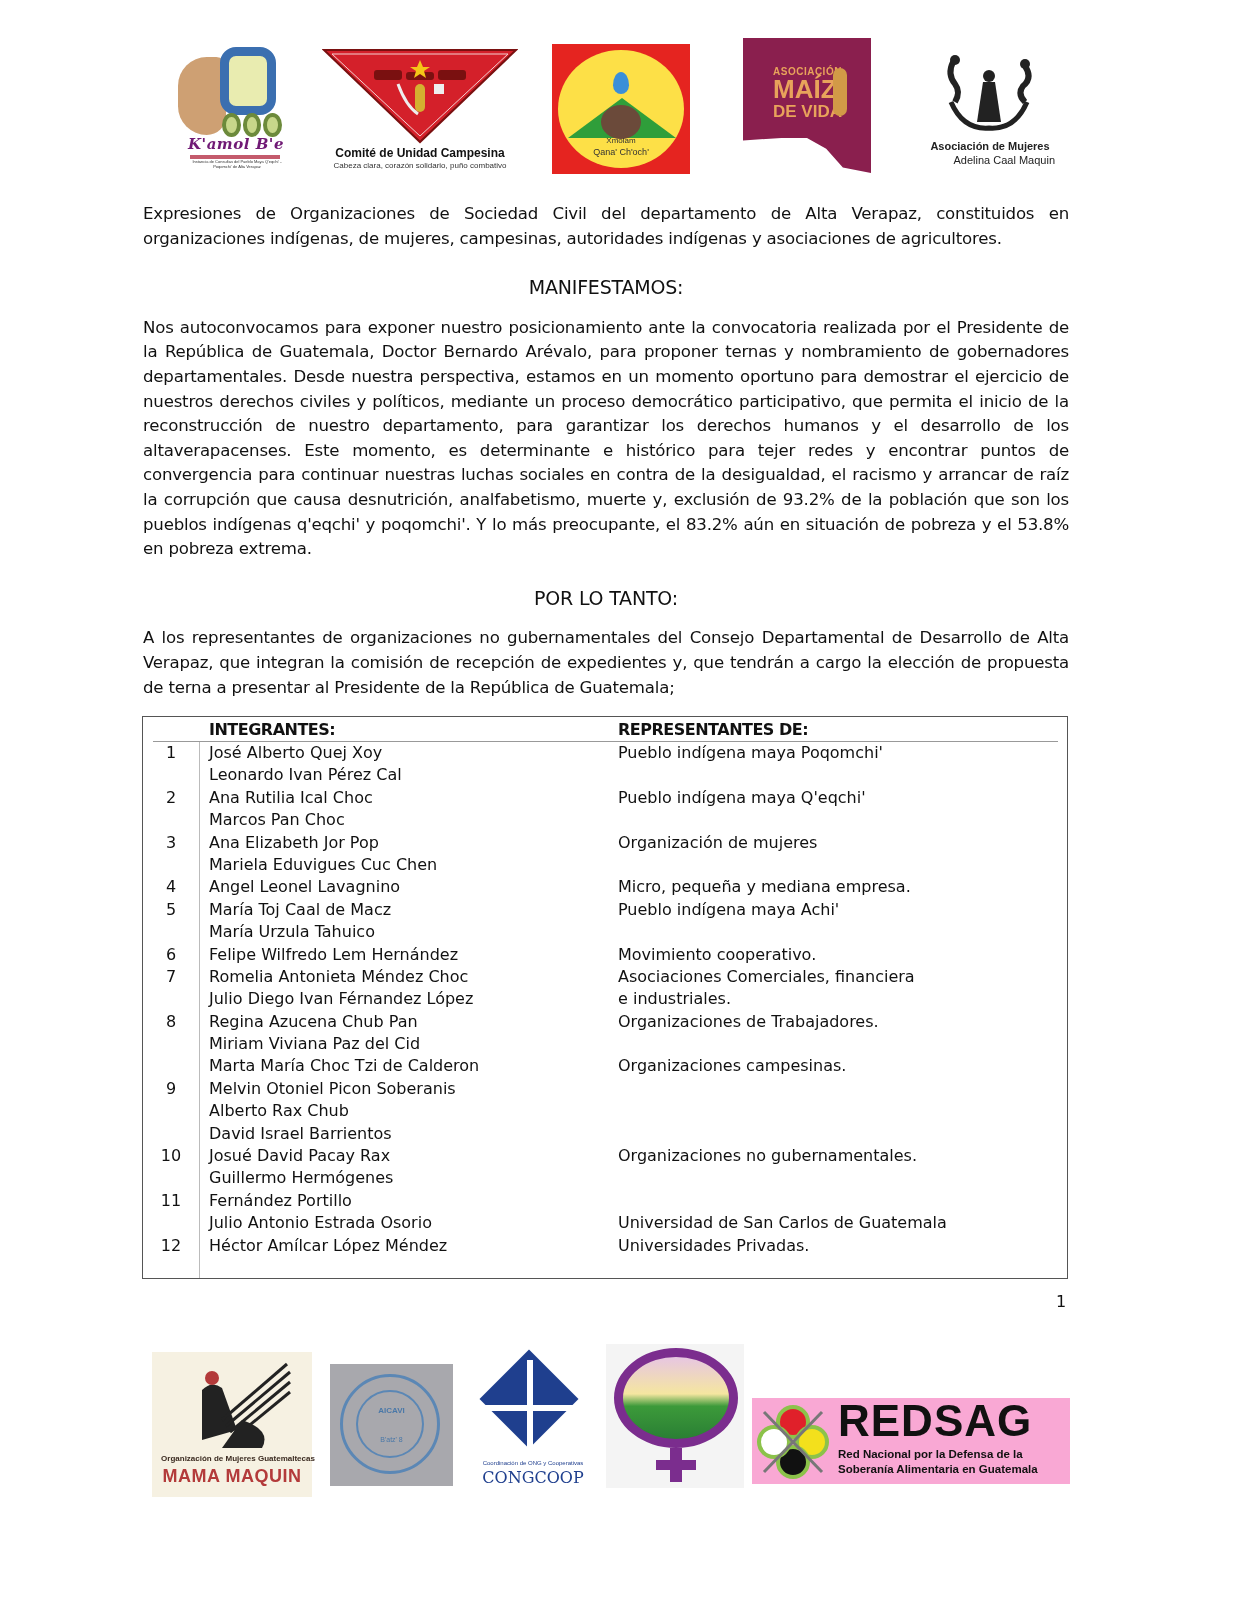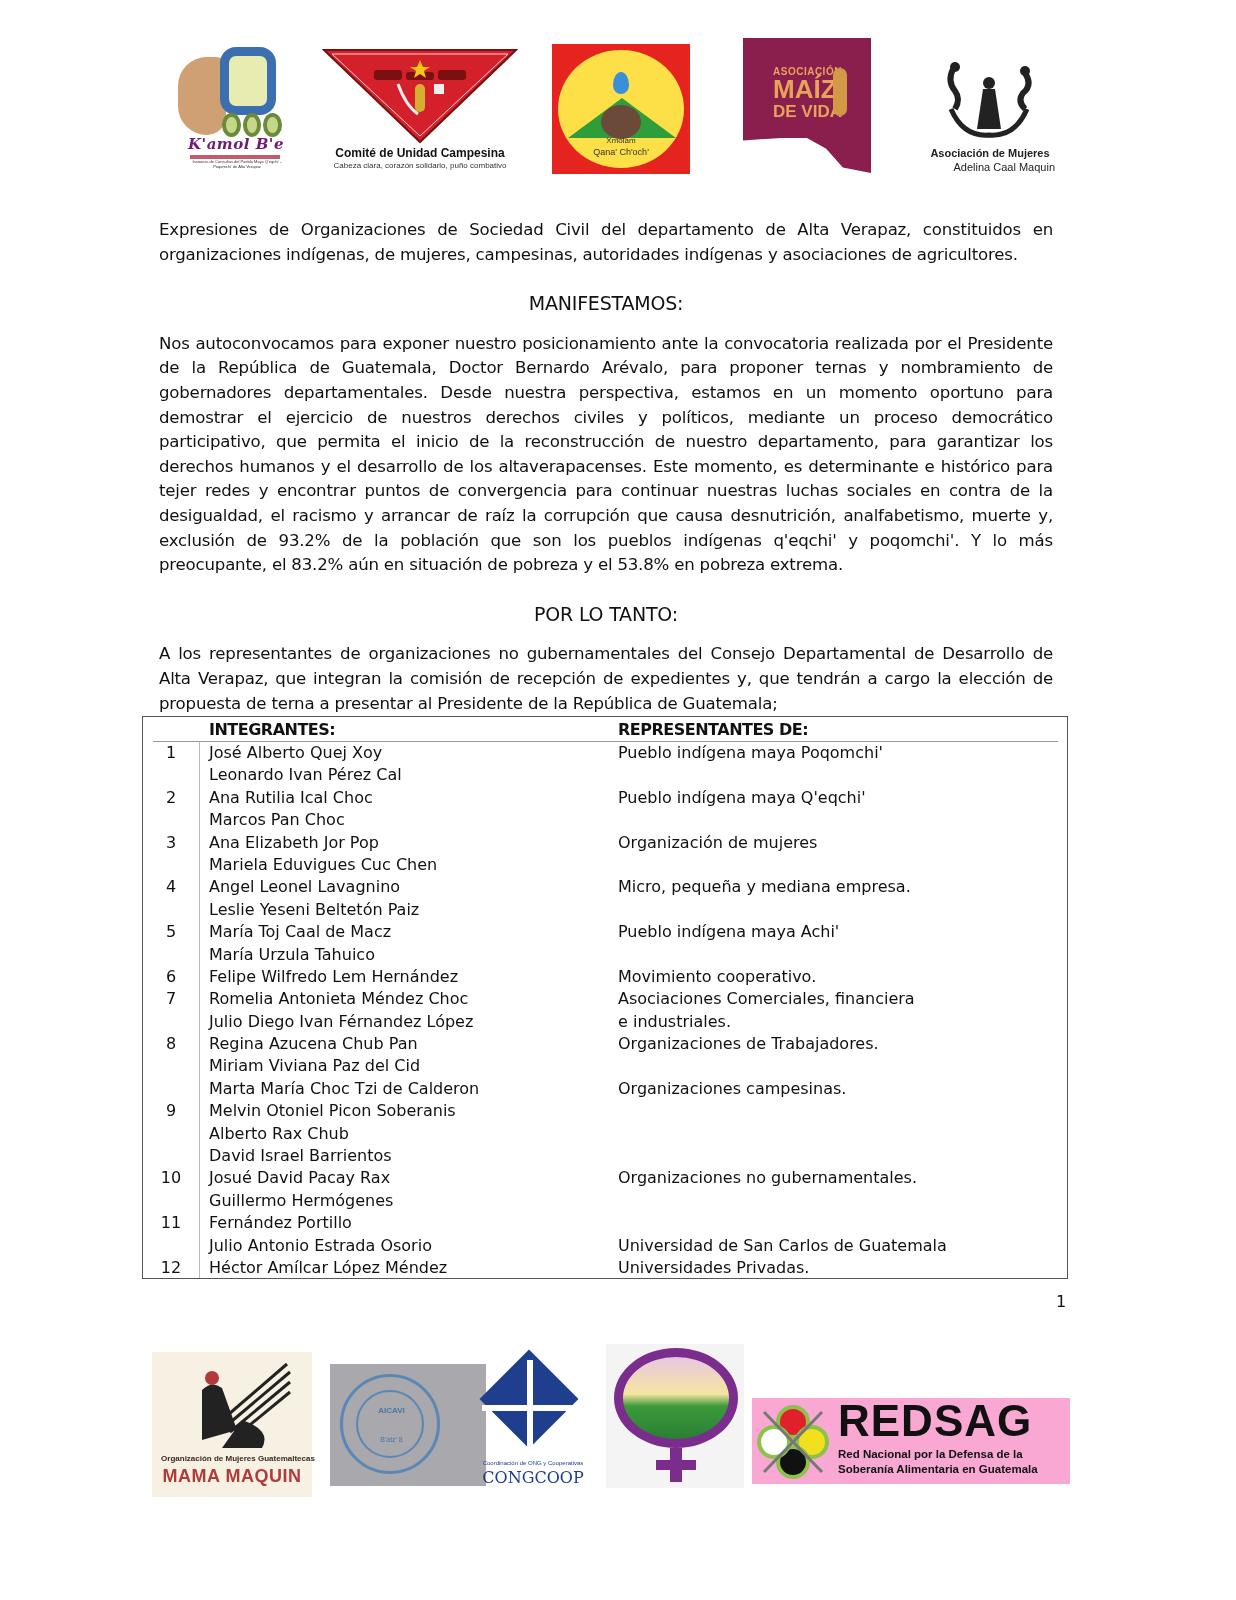--- a/index.html
+++ b/index.html
@@ -29,28 +29,28 @@
   .xmolam .pot { position: absolute; left: 43px; top: 55px; width: 40px; height: 34px; background: #6b4a3a; border-radius: 50%; }
   .xmolam .label1 { position: absolute; left: 0; top: 86px; width: 126px; text-align: center; font-size: 8px; color: #333; }
   .xmolam .label2 { position: absolute; left: 0; top: 97px; width: 126px; text-align: center; font-size: 9px; color: #333; }
 
   .maiz { left: 743px; top: 0px; width: 128px; height: 135px; background: #8a1f4e; clip-path: polygon(0 0, 100% 0, 100% 100%, 78% 96%, 65% 82%, 50% 74%, 30% 74%, 0 76%); }
   .maiz .t1 { position: absolute; left: 30px; top: 28px; font-size: 10px; font-weight: bold; color: #e8a35b; letter-spacing: .5px; }
   .maiz .t2 { position: absolute; left: 30px; top: 38px; font-size: 26px; font-weight: bold; color: #e8a35b; line-height: 26px; }
   .maiz .t3 { position: absolute; left: 30px; top: 64px; font-size: 17px; font-weight: bold; color: #e8a35b; }
   .maiz .cob { position: absolute; left: 90px; top: 30px; width: 14px; height: 48px; background: #d29a47; border-radius: 8px; }
 
-  .adelina { left: 925px; top: 17px; width: 130px; height: 125px; }
+  .adelina { left: 925px; top: 10px; width: 130px; height: 125px; }
   .adelina .art { position: absolute; left: 18px; top: 4px; width: 92px; height: 82px; }
   .adelina .t1 { position: absolute; left: 0; top: 92px; width: 130px; text-align: center; font-size: 11px; font-weight: bold; color: #222; }
   .adelina .t2 { position: absolute; left: 0; top: 106px; width: 130px; text-align: right; font-size: 11px; font-weight: normal; color: #222; }
 
   
   .content { position: absolute; left: 143px; top: 202px; width: 926px; font-family: "DejaVu Sans", sans-serif; font-size: 16.6px; line-height: 24.6px; color: #111; letter-spacing: -0.2px; }
-  .content p { margin: 16px; text-align: justify; }
+  .content p { margin: 0; text-align: justify; }
   .content .intro { margin-bottom: 24px; }
   .content h2 { margin: 16px; text-align: center; font-size: 19px; font-weight: normal; line-height: 24.6px; text-decoration: none; }
   .content .body1 { margin-bottom: 24px; }
 
   
   .members-table { position: absolute; left: 142px; top: 716px; width: 926px; height: 563px; border: 1.5px solid #555; box-sizing: border-box; font-family: "DejaVu Sans", sans-serif; font-size: 16px; color: #111; }
   .members-table .header { position: absolute; left: 0; top: 0; width: 100%; height: 24px; }
   .members-table .header .h1 { position: absolute; left: 66px; top: 3px; font-weight: bold; font-size: 16px; letter-spacing: -0.5px; }
   .members-table .header .h2 { position: absolute; left: 475px; top: 3px; font-weight: bold; font-size: 16px; letter-spacing: -0.5px; }
   .members-table .hr { position: absolute; left: 10px; top: 24px; width: 905px; height: 1px; background: #999; }
@@ -63,21 +63,21 @@
 
   .page-number { position: absolute; left: 1056px; top: 1292px; font-family: "DejaVu Sans", sans-serif; font-size: 16px; color: #111; }
 
   
   .logos-bottom { position: absolute; top: 1340px; left: 0; width: 1236px; height: 160px; }
   .mama { left: 152px; top: 12px; width: 160px; height: 145px; background: #f6f1e2; }
   .mama .art { position: absolute; left: 30px; top: 8px; width: 110px; height: 90px; }
   .mama .t1 { position: absolute; left: 0; top: 102px; width: 172px; text-align: center; font-size: 8px; font-weight: bold; color: #3a2a20; white-space: nowrap; }
   .mama .t2 { position: absolute; left: 0; top: 114px; width: 160px; text-align: center; font-size: 18px; font-weight: bold; color: #b33a3a; letter-spacing: .5px; }
 
-  .aicavi { left: 330px; top: 24px; width: 123px; height: 122px; background: #a8a8ad; padding-left: 33px; }
+  .aicavi { left: 330px; top: 24px; width: 123px; height: 122px; background: #a8a8ad; }
   .aicavi .ring { position: absolute; left: 10px; top: 10px; width: 100px; height: 100px; border-radius: 50%; border: 3px solid #5b87b5; box-sizing: border-box; }
   .aicavi .ring2 { position: absolute; left: 26px; top: 26px; width: 68px; height: 68px; border-radius: 50%; border: 2px solid #5b87b5; box-sizing: border-box; }
   .aicavi .t { position: absolute; left: 0; top: 42px; width: 123px; text-align: center; font-size: 8px; font-weight: bold; color: #4a78a8; }
   .aicavi .t2 { position: absolute; left: 0; top: 72px; width: 123px; text-align: center; font-size: 7px; color: #4a78a8; }
 
   .congcoop { left: 472px; top: 18px; width: 122px; height: 130px; }
   .congcoop .diamond { position: absolute; left: 22px; top: 6px; width: 70px; height: 70px; background: #1f3f8e; transform: rotate(45deg); transform-origin: center; }
   .congcoop .cross-v { position: absolute; left: 55px; top: 2px; width: 6px; height: 96px; background: #fff; }
   .congcoop .cross-h { position: absolute; left: 10px; top: 47px; width: 96px; height: 6px; background: #fff; }
   .congcoop .t1 { position: absolute; left: 0; top: 102px; width: 122px; text-align: center; font-size: 6px; color: #1f3f8e; white-space: nowrap; }
@@ -205,25 +205,20 @@
         <span class="num"></span>
         <span class="name">Mariela Eduvigues Cuc Chen</span>
         <span class="rep"></span>
       </div>
       <div class="row">
         <span class="num">4</span>
         <span class="name">Angel Leonel Lavagnino</span>
         <span class="rep">Micro, pequeña y mediana empresa.</span>
       </div>
       <div class="row">
-        <span class="num"></span>
-        <span class="name">Leslie Yeseni Beltetón Paiz</span>
-        <span class="rep"></span>
-      </div>
-      <div class="row">
         <span class="num">5</span>
         <span class="name">María Toj Caal de Macz</span>
         <span class="rep">Pueblo indígena maya Achi'</span>
       </div>
       <div class="row">
         <span class="num"></span>
         <span class="name">María Urzula Tahuico</span>
         <span class="rep"></span>
       </div>
       <div class="row">

